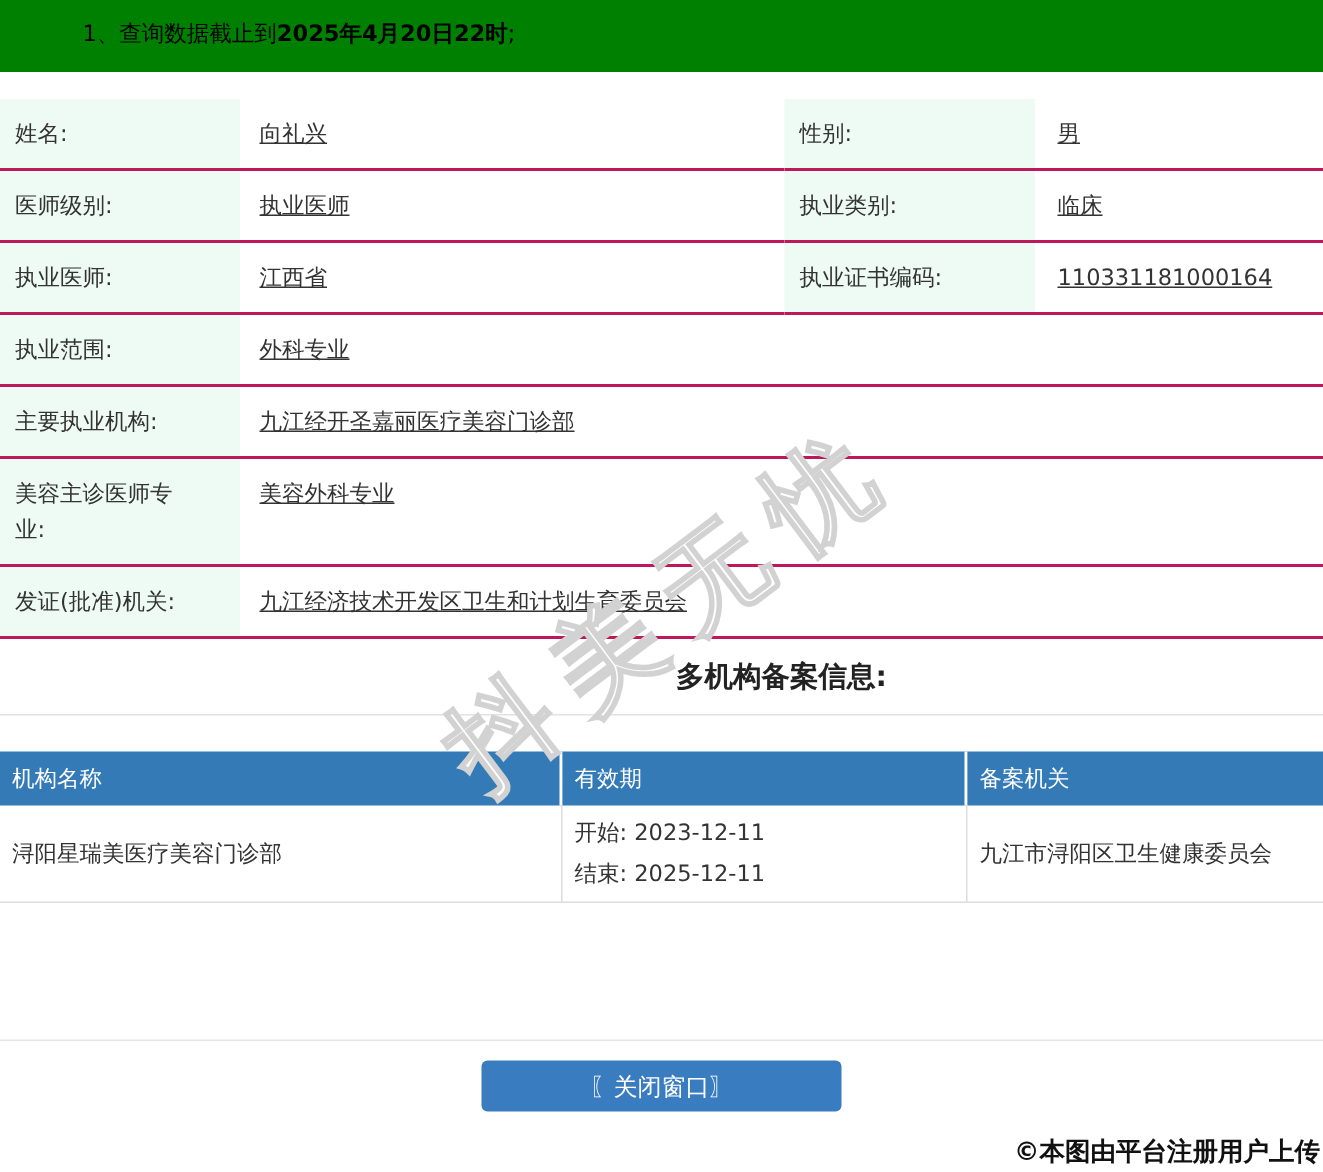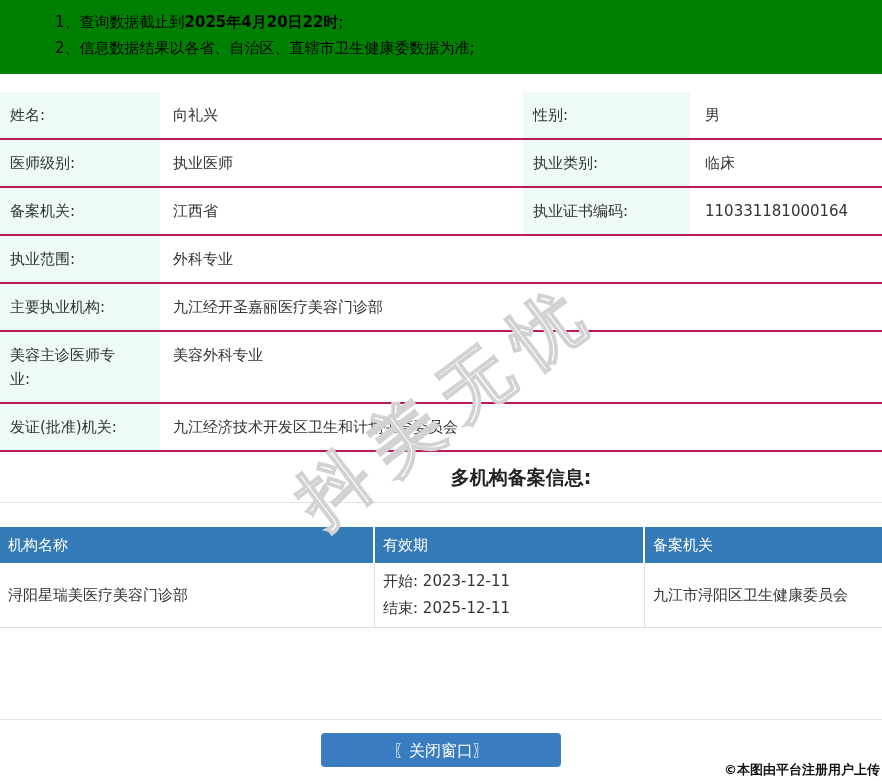--- a/index.html
+++ b/index.html
@@ -13,21 +13,21 @@
   .banner .line{color:#000000;font-size:15px;line-height:26px;white-space:nowrap;}
   .banner .line b{font-weight:bold;}
   
   .info-table{width:882px;margin-top:18px;border-collapse:separate;border-spacing:0;table-layout:fixed;}
   .info-table td{
     font-size:15px;color:#333;vertical-align:top;line-height:24px;
     padding-top:11px;padding-bottom:11px;box-sizing:border-box;
     border-bottom:2px solid #be185d;
   }
   .info-table td.lbl{background:#eefaf4;padding-left:10px;padding-right:36px;}
-  .info-table td.val{padding-left:13px;}
+  .info-table td.val{padding-left:13px;text-decoration:underline;}
   .info-table td.val2{padding-left:15px;}
   
   .section-title{
     margin:16px 0 0 160px;width:722px;text-align:center;
     font-size:19px;font-weight:bold;color:#222;line-height:19px;
   }
   .thin-rule{border:none;border-top:1px solid #e2e2e2;margin:15px 0 0 0;}
   
   .filing-table{width:882px;margin-top:24px;border-collapse:separate;border-spacing:0;table-layout:fixed;border-radius:12px;}
   .filing-table th{
@@ -44,37 +44,36 @@
   
   .footer-rule{border:none;border-top:1px solid #e5e5e5;margin:91px 0 0 0;}
   .close-btn{
     display:block;margin:13px auto 0 auto;width:240px;height:34px;
     background:#3a7cc0;color:#fff;font-size:16px;line-height:34px;text-align:center;
     border:none;border-radius:4px;cursor:pointer;
     font-family:"DejaVu Sans","Liberation Sans",sans-serif;
   }
   .credit{
     position:absolute;right:2px;bottom:2px;
-    font-size:13px;font-weight:bold;color:#111;white-space:nowrap;
+    font-size:17px;font-weight:bold;color:#111;white-space:nowrap;
     text-shadow:-1px -1px 0 #fff,1px -1px 0 #fff,-1px 1px 0 #fff,1px 1px 0 #fff,0 1px 0 #fff,0 -1px 0 #fff,1px 0 0 #fff,-1px 0 0 #fff;
   }
   
   .watermark{
     position:absolute;left:272px;top:358px;z-index:5;pointer-events:none;
     font-size:70px;letter-spacing:18px;white-space:nowrap;font-weight:bold;
     color:#fff;-webkit-text-stroke:1.5px #d2d2d2;
     transform:rotate(-37deg);
   }
 </style>
 </head>
 <body>
 
 <div class="banner">
   <div class="line"><span>1、查询数据截止到</span><b>2025年4月20日22时</b><span>;</span></div>
-  <div class="line"><span>2、信息数据结果以各省、自治区、直辖市卫生健康委数据为准;</span><b></b><span></span></div>
 </div>
 
 <table class="info-table">
   <colgroup>
       <col style="width:160px">
       <col style="width:363px">
       <col style="width:167px">
       <col style="width:192px">
     </colgroup>
   <tbody>
@@ -84,21 +83,21 @@
       <td class="lbl">性别:</td>
       <td class="val val2">男</td>
     </tr>
     <tr>
       <td class="lbl">医师级别:</td>
       <td class="val">执业医师</td>
       <td class="lbl">执业类别:</td>
       <td class="val val2">临床</td>
     </tr>
     <tr>
-      <td class="lbl">备案机关:</td>
+      <td class="lbl">执业医师:</td>
       <td class="val">江西省</td>
       <td class="lbl">执业证书编码:</td>
       <td class="val val2">110331181000164</td>
     </tr>
     <tr>
       <td class="lbl">执业范围:</td>
       <td class="val" colspan="3">外科专业</td>
     </tr>
     <tr>
       <td class="lbl">主要执业机构:</td>

